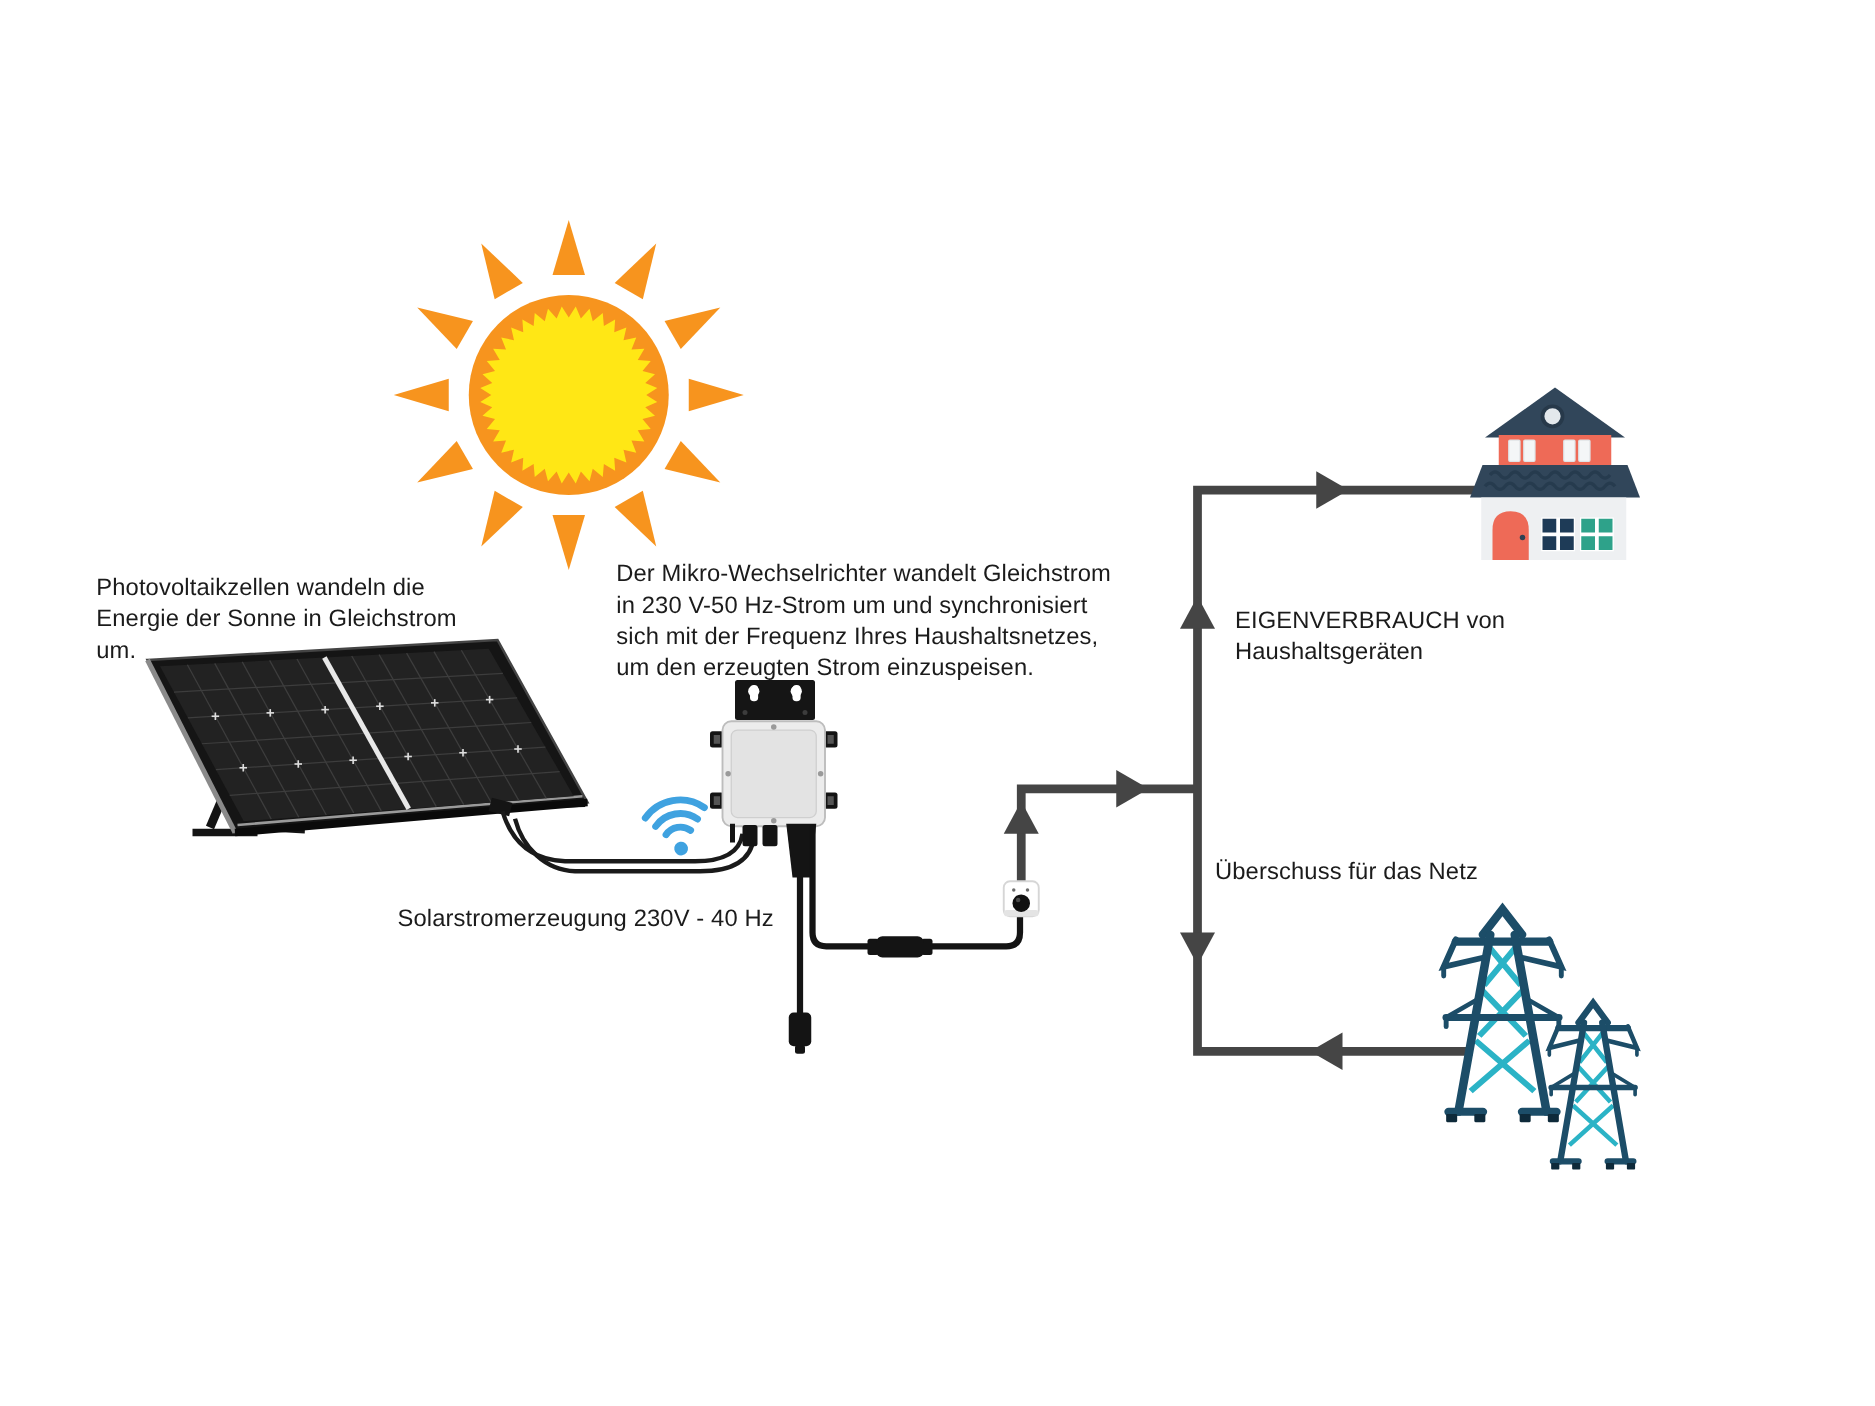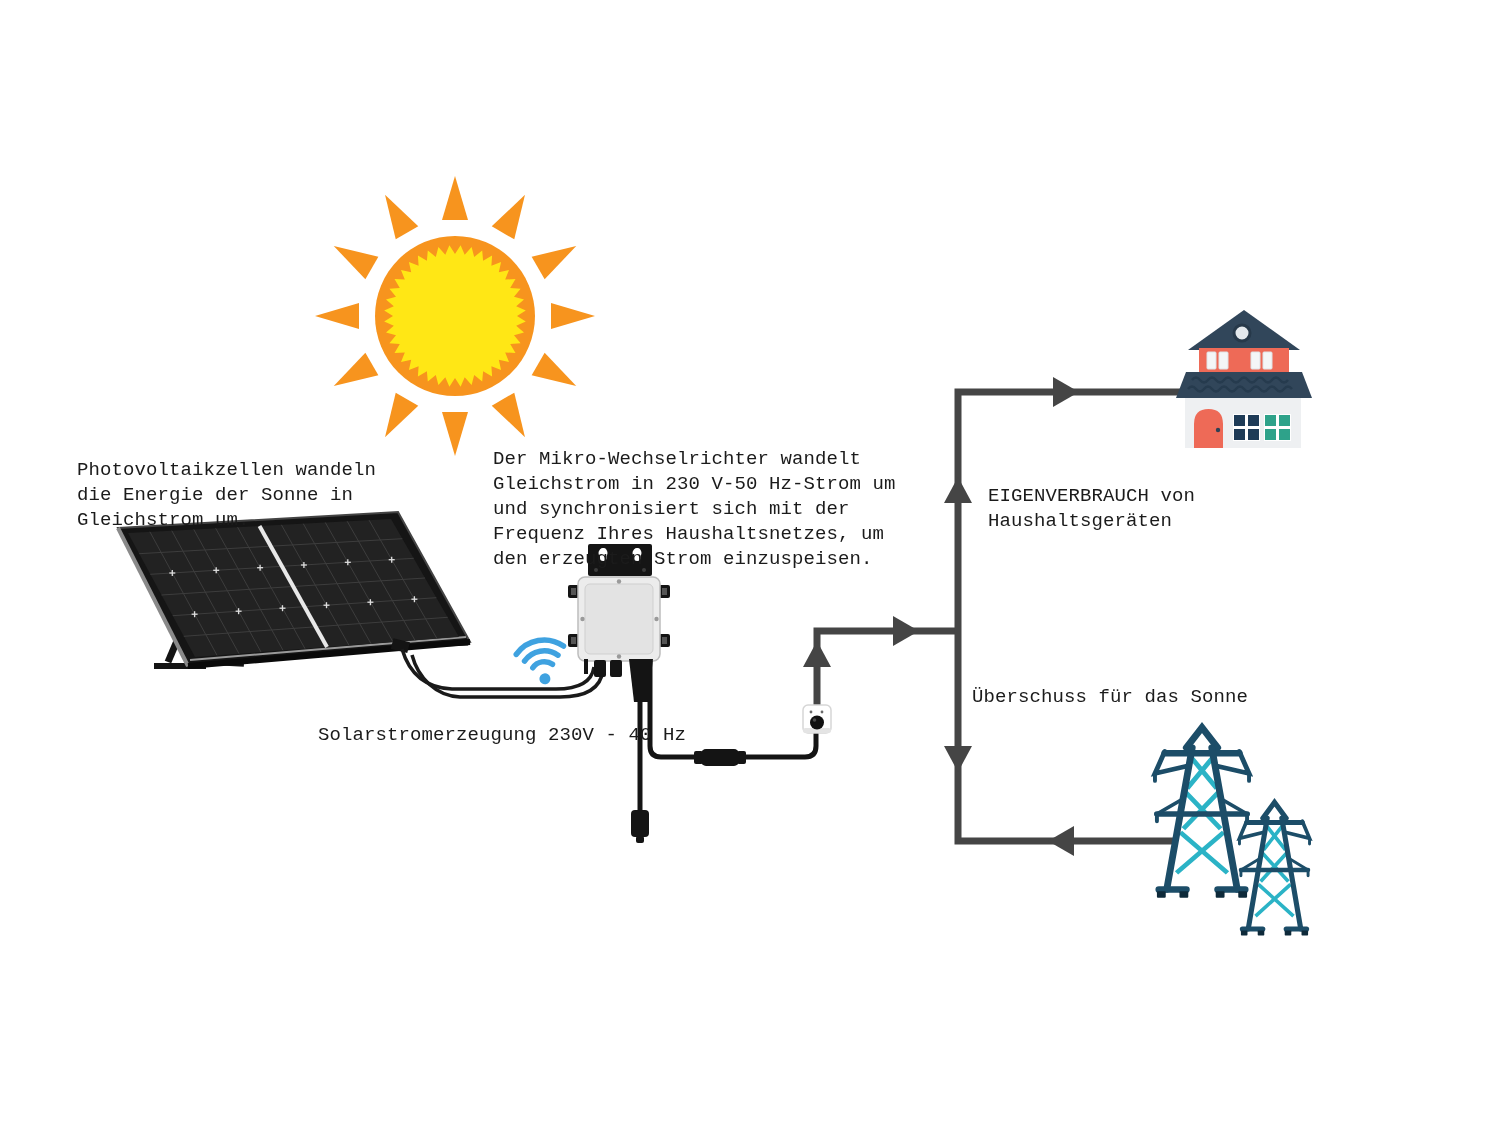--- a/index.html
+++ b/index.html
@@ -1,18 +1,18 @@
 <!DOCTYPE html>
 <html><head>
 <meta charset="utf-8">
 <style>
   html,body{margin:0;padding:0;background:#fff;}
   .canvas{
     position:relative;width:1500px;height:1125px;background:#fff;overflow:hidden;
-    font-family:Liberation Mono, monospace;
+    font-family:Liberation Sans, sans-serif;
   }
   .gfx{position:absolute;left:0;top:0;}
   .label{
     position:absolute;color:#1b1b1b;font-size:19px;line-height:25px;
     letter-spacing:0.1px;
   }
   .label.nowrap{white-space:nowrap;}
   #label-photovoltaic{left:77px;top:458px;width:302px;}
   #label-inverter{left:493px;top:447px;width:416px;}
   #label-generation{left:318px;top:723px;}
@@ -282,15 +282,15 @@
   </svg>
 
   <div class="label" id="label-photovoltaic">Photovoltaikzellen wandeln die Energie der Sonne in Gleichstrom um.</div>
 
   <div class="label" id="label-inverter">Der Mikro-Wechselrichter wandelt Gleichstrom in 230 V-50 Hz-Strom um und synchronisiert sich mit der Frequenz Ihres Haushaltsnetzes, um den erzeugten Strom einzuspeisen.</div>
 
   <div class="label nowrap" id="label-generation">Solarstromerzeugung 230V - 40 Hz</div>
 
   <div class="label" id="label-self-consumption">EIGENVERBRAUCH von Haushaltsgeräten</div>
 
-  <div class="label nowrap" id="label-surplus">Überschuss für das Sonne</div>
+  <div class="label nowrap" id="label-surplus">Überschuss für das Netz</div>
 
 </div>
 
 </body></html>

